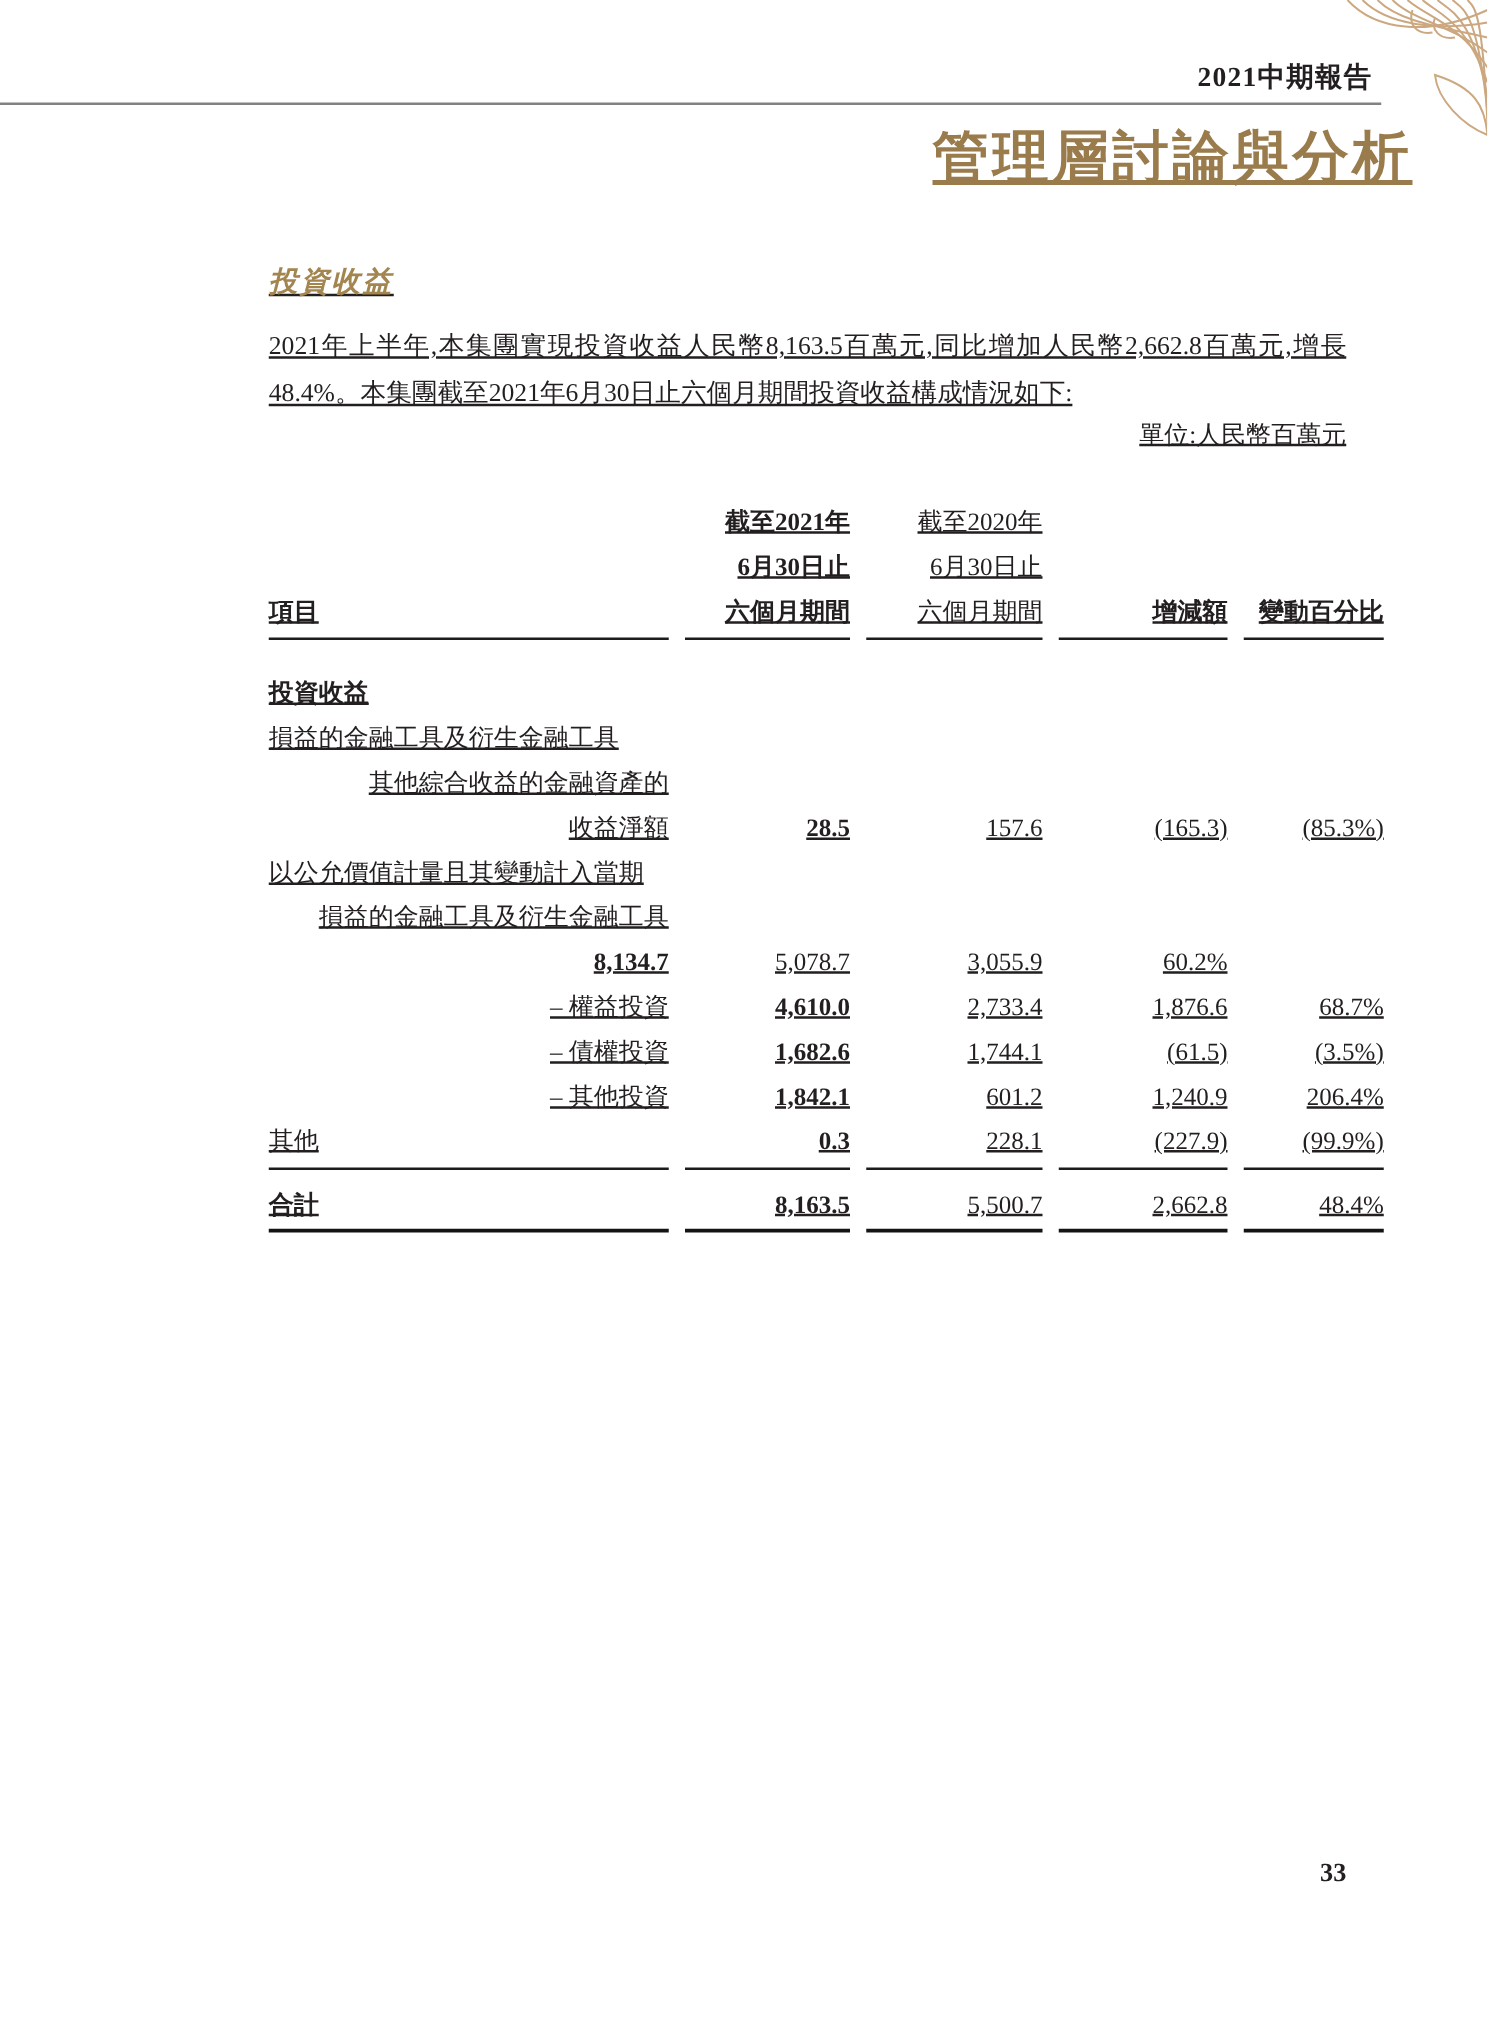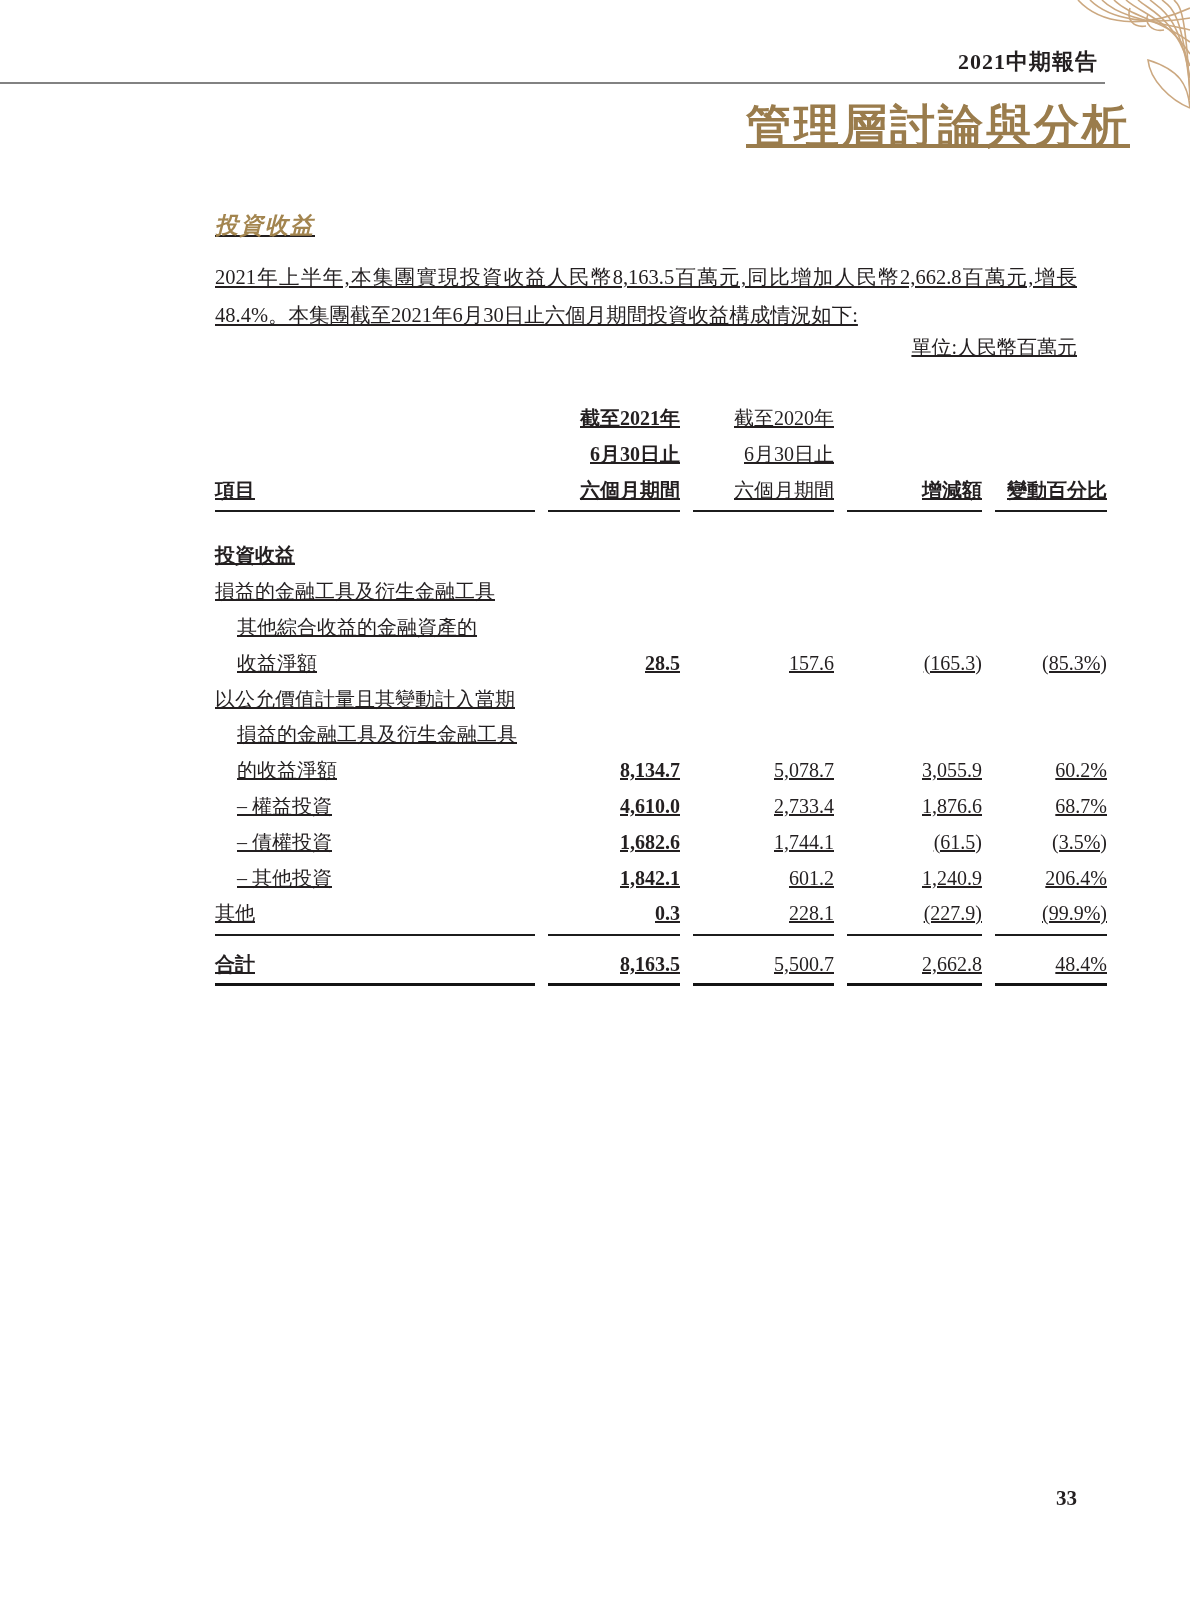--- a/index.html
+++ b/index.html
@@ -49,21 +49,21 @@
     display:grid;
     grid-template-columns:320px 132px 141px 135px 112px;
     column-gap:13px;
     line-height:35.8px;height:35.8px;
   }
   .c{white-space:nowrap;}
   .c1{text-align:left;}
   .c2,.c3,.c4,.c5{text-align:right;}
   .c2{font-weight:bold;}
   .b{font-weight:bold;}
-  .ind{padding-left:22px;}
+  .ind{padding-left:22px;text-align:right;}
   .rule{height:2px;line-height:0;margin:2px 0 0 0;}
   .rule .c{border-top:2px solid #1c1c1c;height:0;}
   .rule-thick{height:3px;line-height:0;}
   .rule-thick .c{border-top:3px solid #141414;height:0;}
   .spacer{height:26px;}
   .gap-small{height:11px;}
   
   .page-number{
     position:absolute;top:1486px;right:113px;
     font-size:21px;font-weight:bold;
@@ -162,21 +162,20 @@
 
       <div class="tr">
         <div class="c c1">以公允價值計量且其變動計入當期</div>
       </div>
 
       <div class="tr">
         <div class="c c1 ind">損益的金融工具及衍生金融工具</div>
       </div>
 
       <div class="tr">
-        <div class="c c1 ind">的收益淨額</div>
         <div class="c c2">8,134.7</div>
         <div class="c c3">5,078.7</div>
         <div class="c c4">3,055.9</div>
         <div class="c c5">60.2%</div>
       </div>
 
       <div class="tr">
         <div class="c c1 ind">– 權益投資</div>
         <div class="c c2">4,610.0</div>
         <div class="c c3">2,733.4</div>

